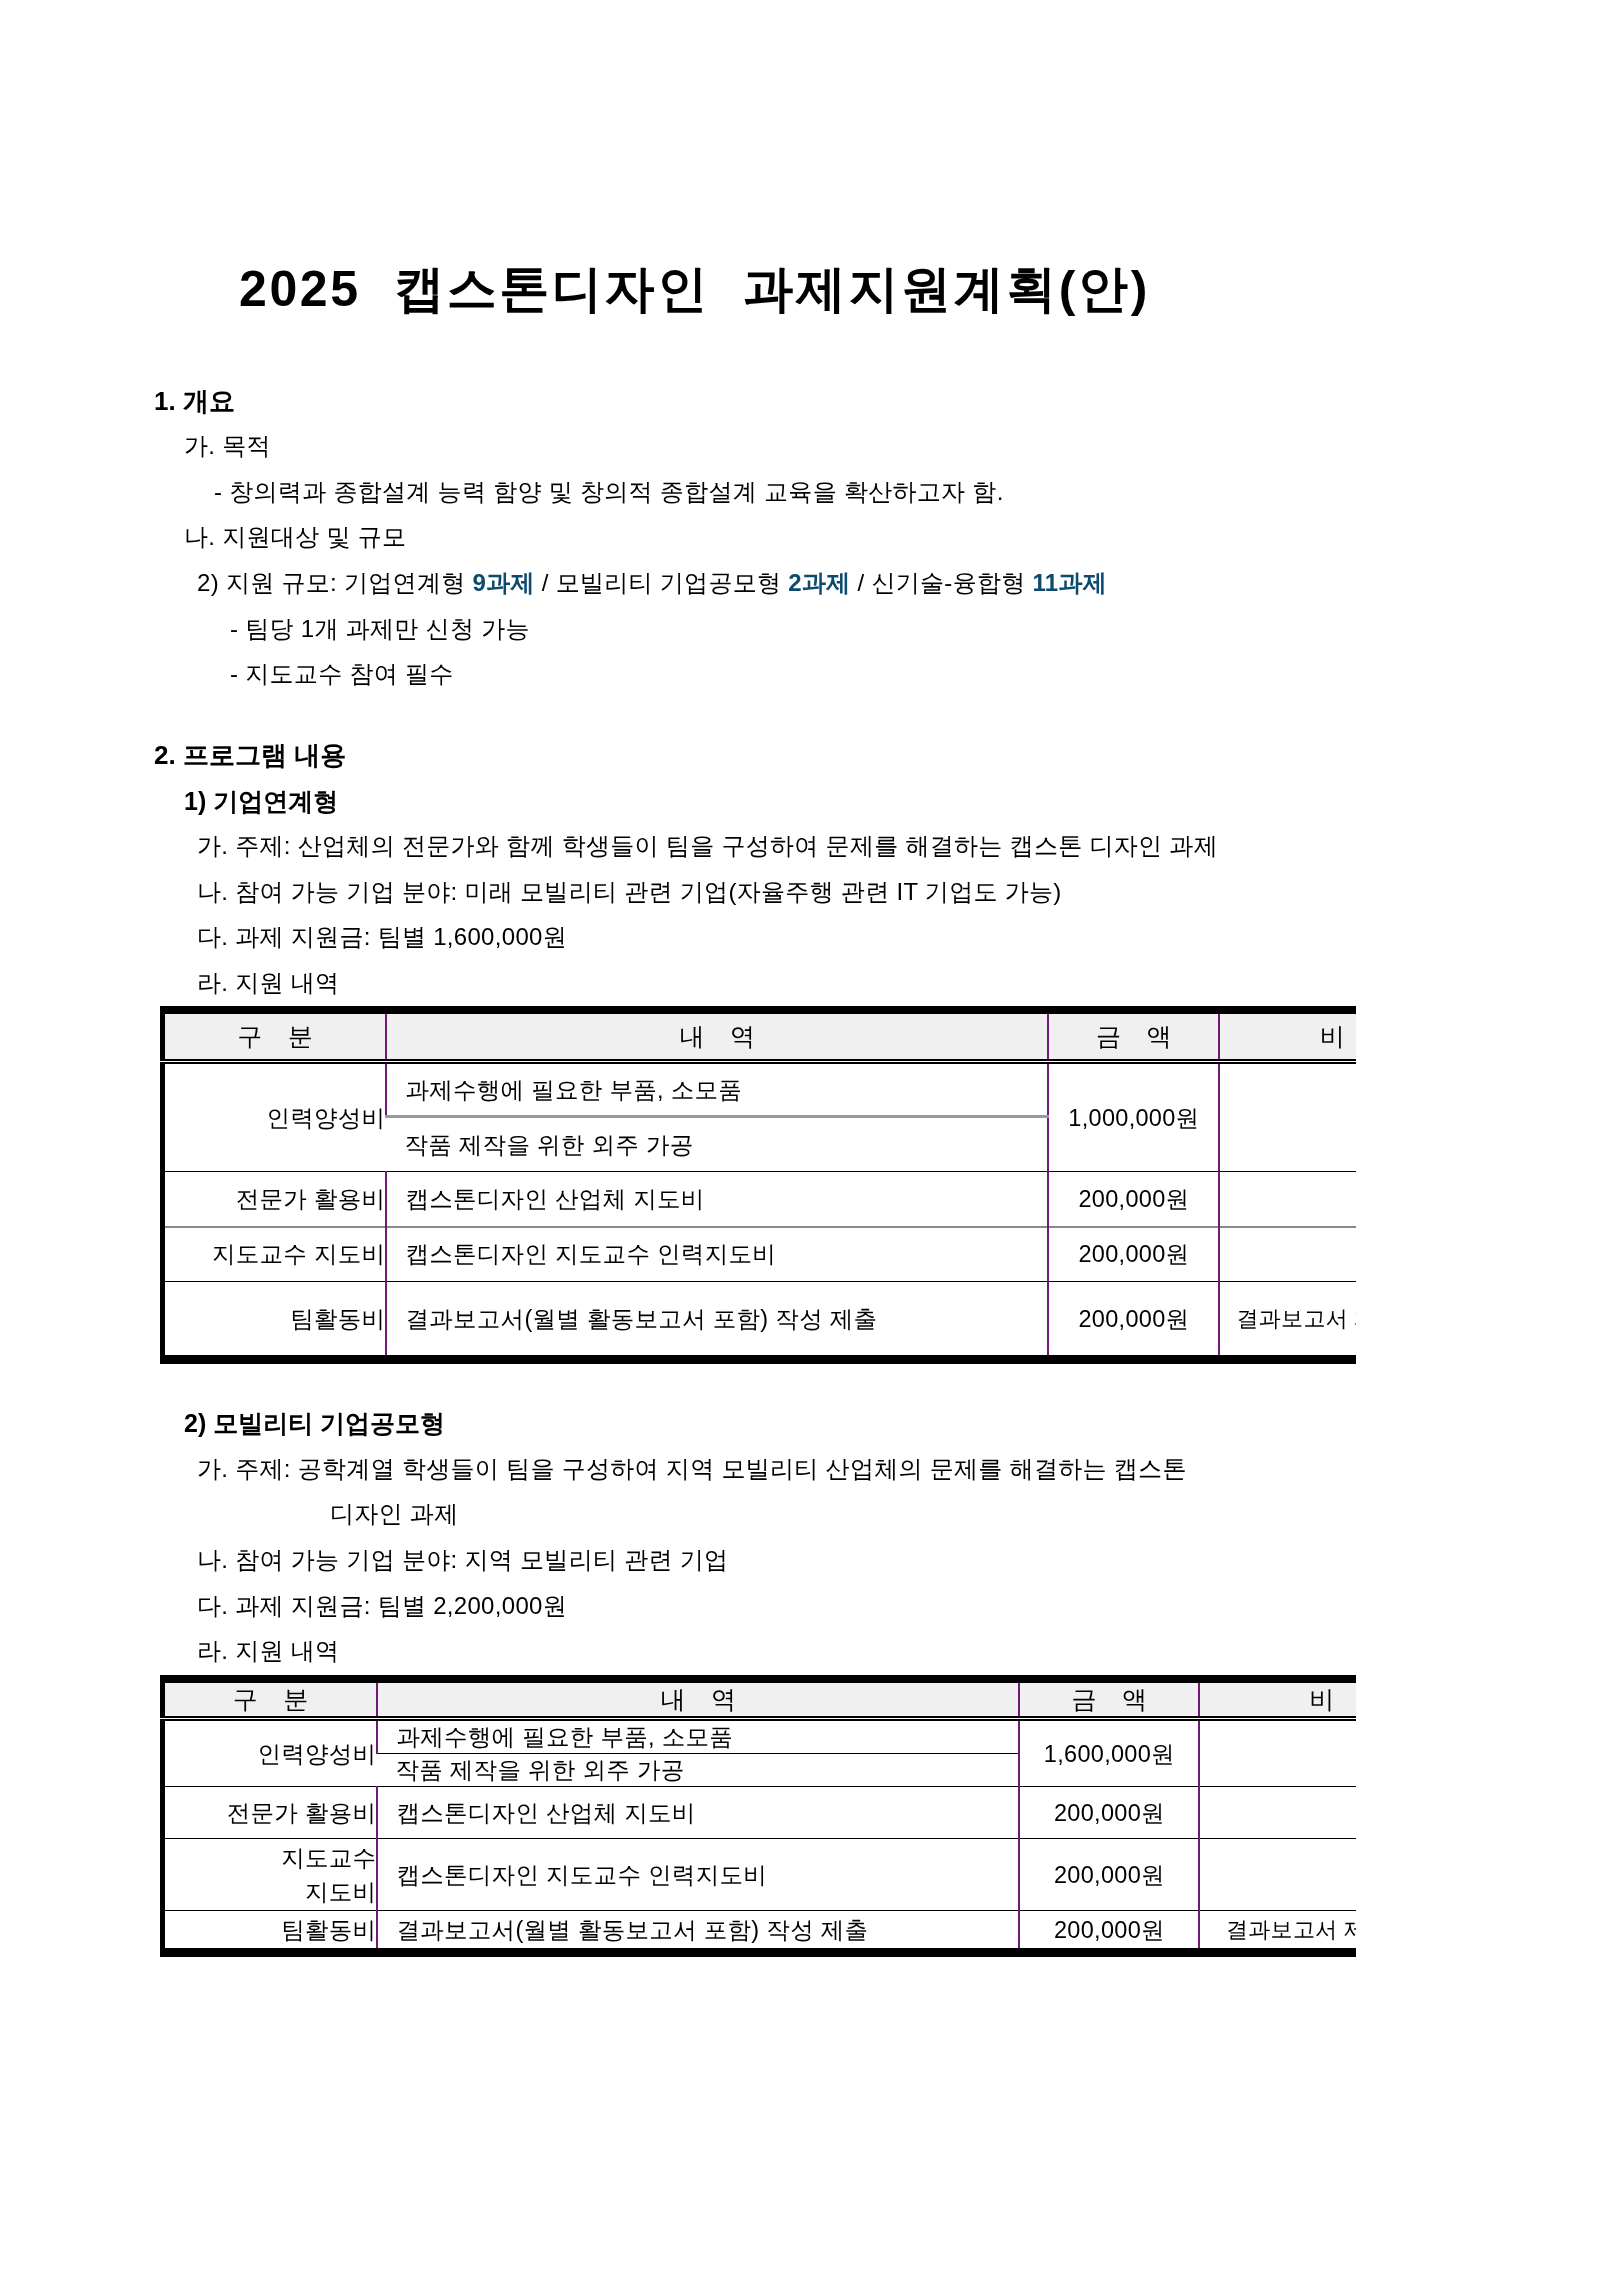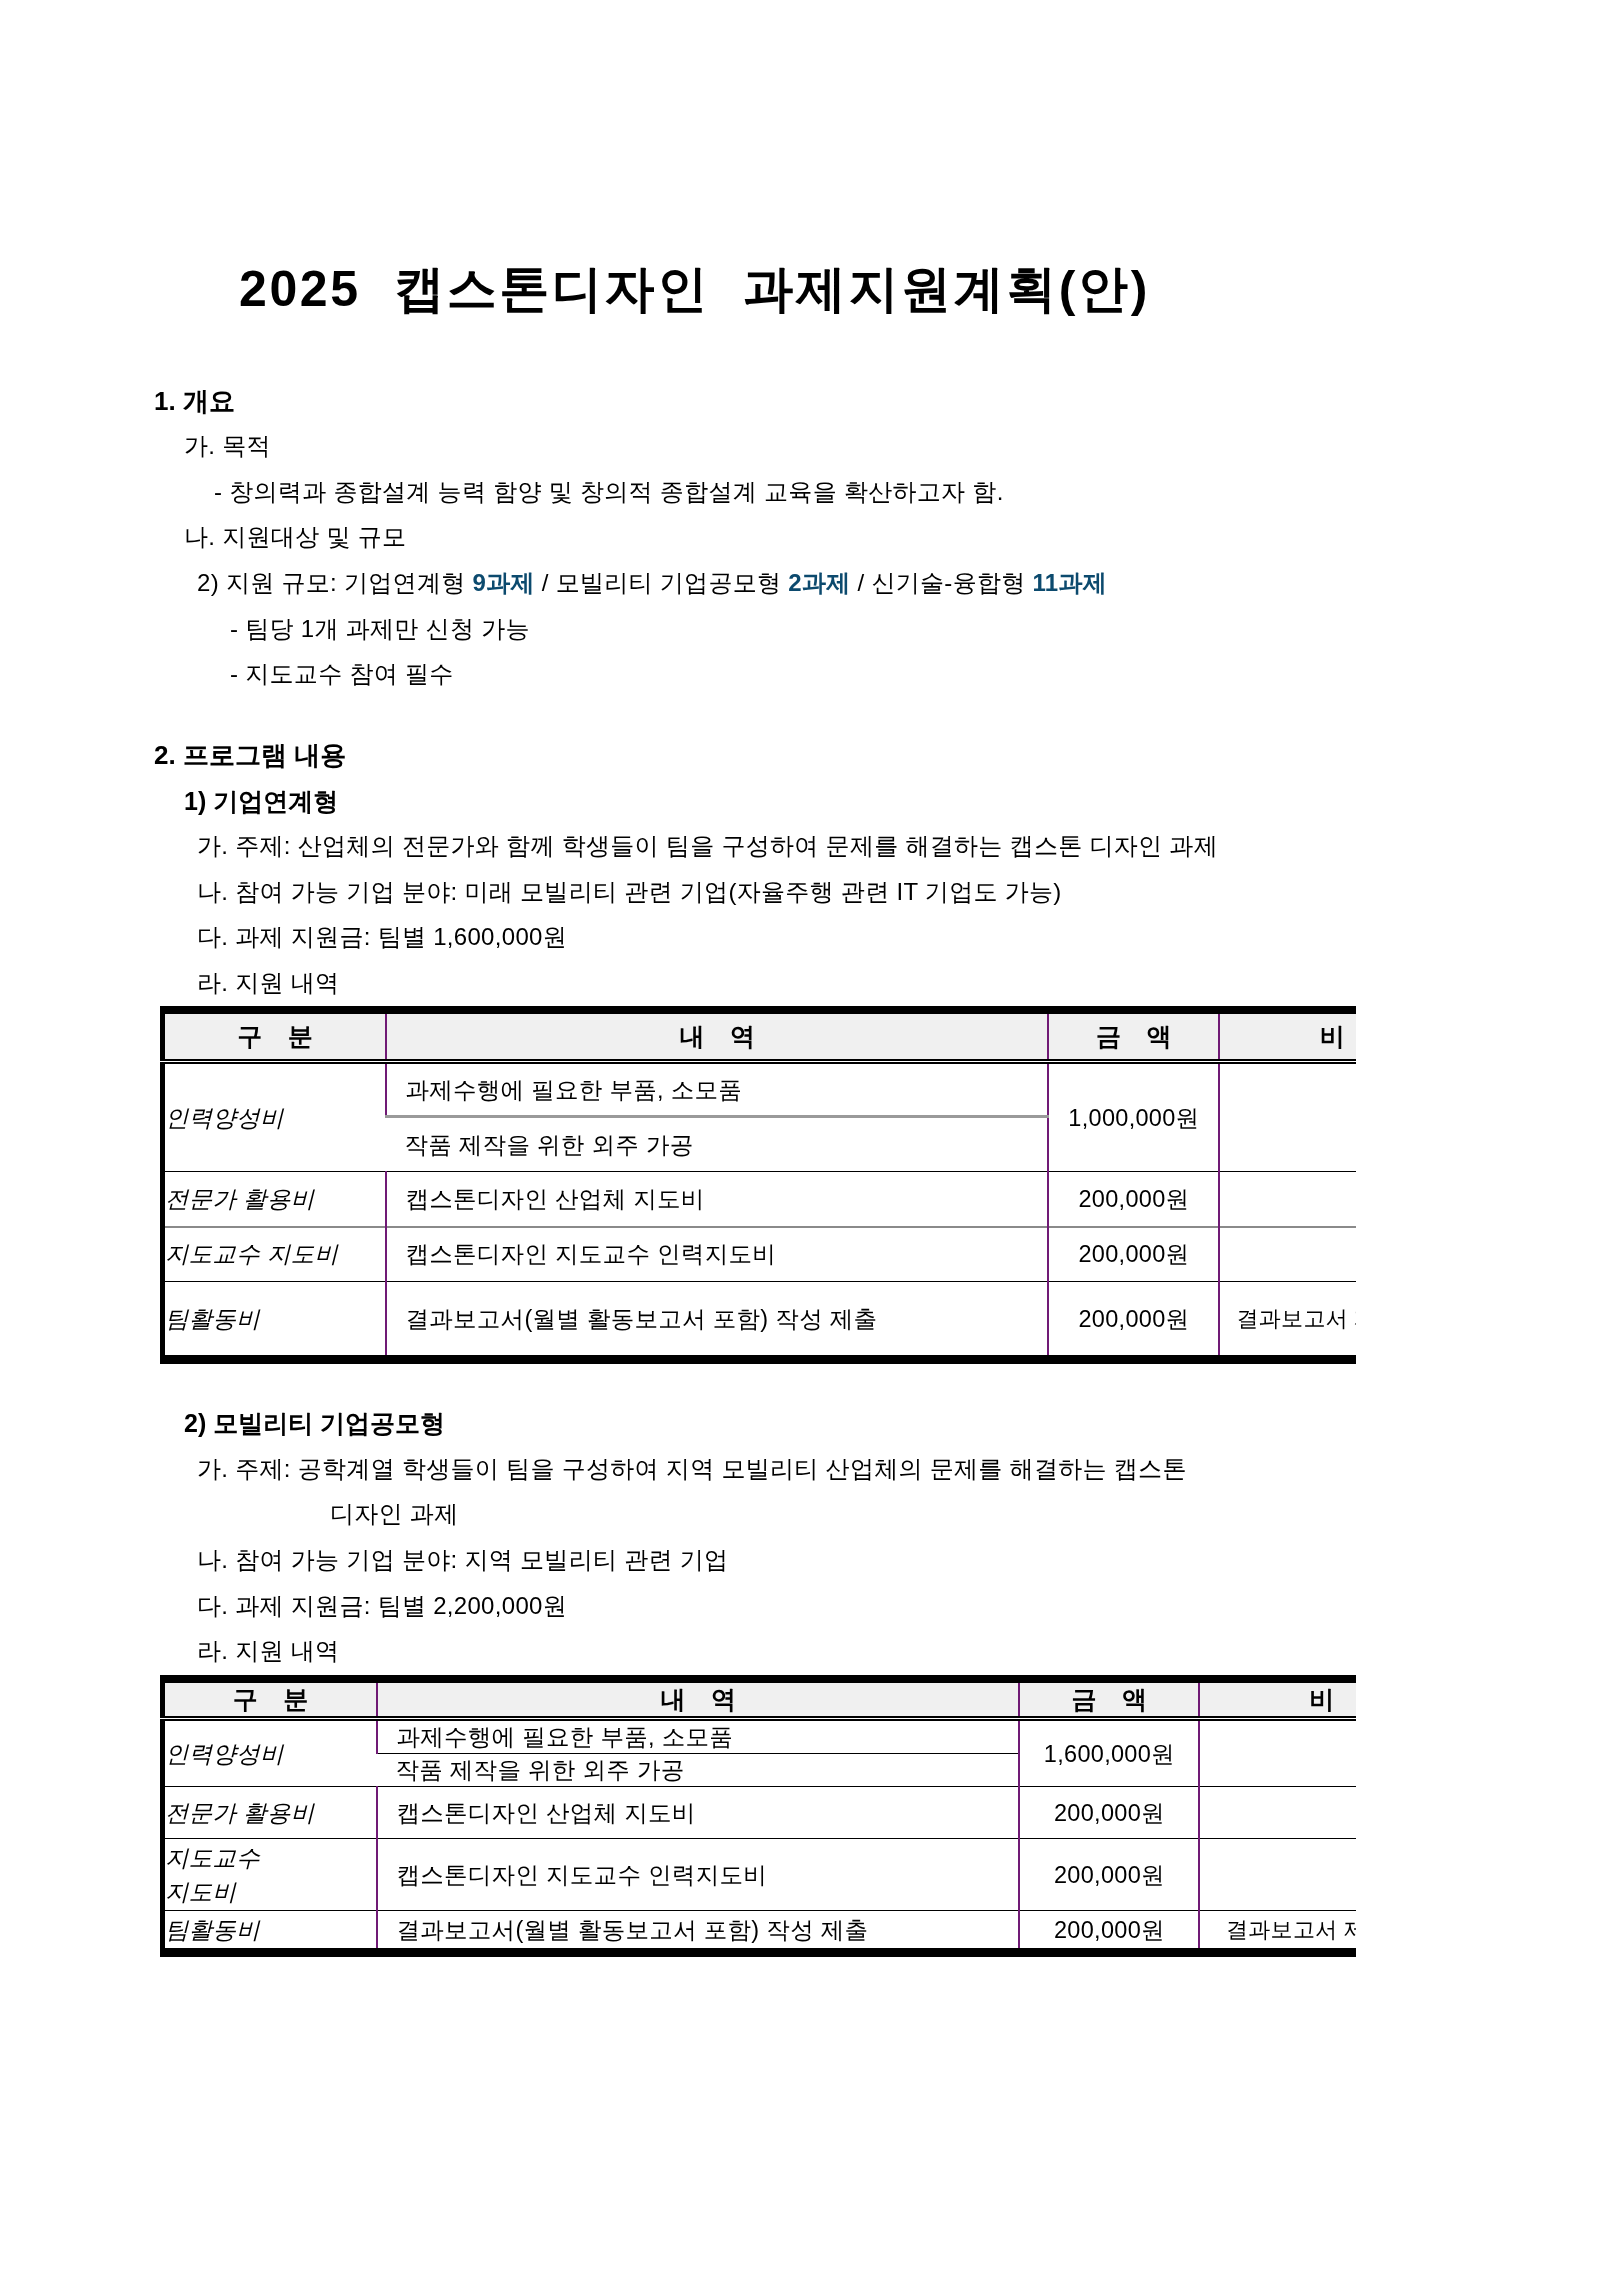--- a/index.html
+++ b/index.html
@@ -69,27 +69,27 @@
   .doc-table th, .doc-table td {
     border-left: 2px solid #701a75;
     padding: 0;
     vertical-align: middle;
     overflow: hidden;
   }
   .doc-table th:first-child, .doc-table td:first-child { border-left: none; }
   .doc-table thead th {
     background: #f0f0f0;
     border-bottom: 5.9px double #000;
-    font-weight: 700;
+    font-weight: 400;
     font-size: 25px;
     text-align: center;
   }
   .doc-table tbody td { border-top: 1.3px solid #000; }
   .doc-table tbody tr:first-child td { border-top: none; }
-  td.cat    { text-align: left; font-style: italic; }
+  td.cat    { text-align: right; }
   td.detail { text-align: left; padding-left: 18px; padding-right: 23px; }
   td.amount { text-align: center; }
   td.note   { text-align: center; white-space: nowrap; font-size: 22px; }
 
   
   .t1 thead tr { height: 52px; }
   .t1 .r1a { height: 55px; }
   .t1 .r1b { height: 55px; }
   .t1 .r2  { height: 55px; }
   .t1 .r3  { height: 55px; }

